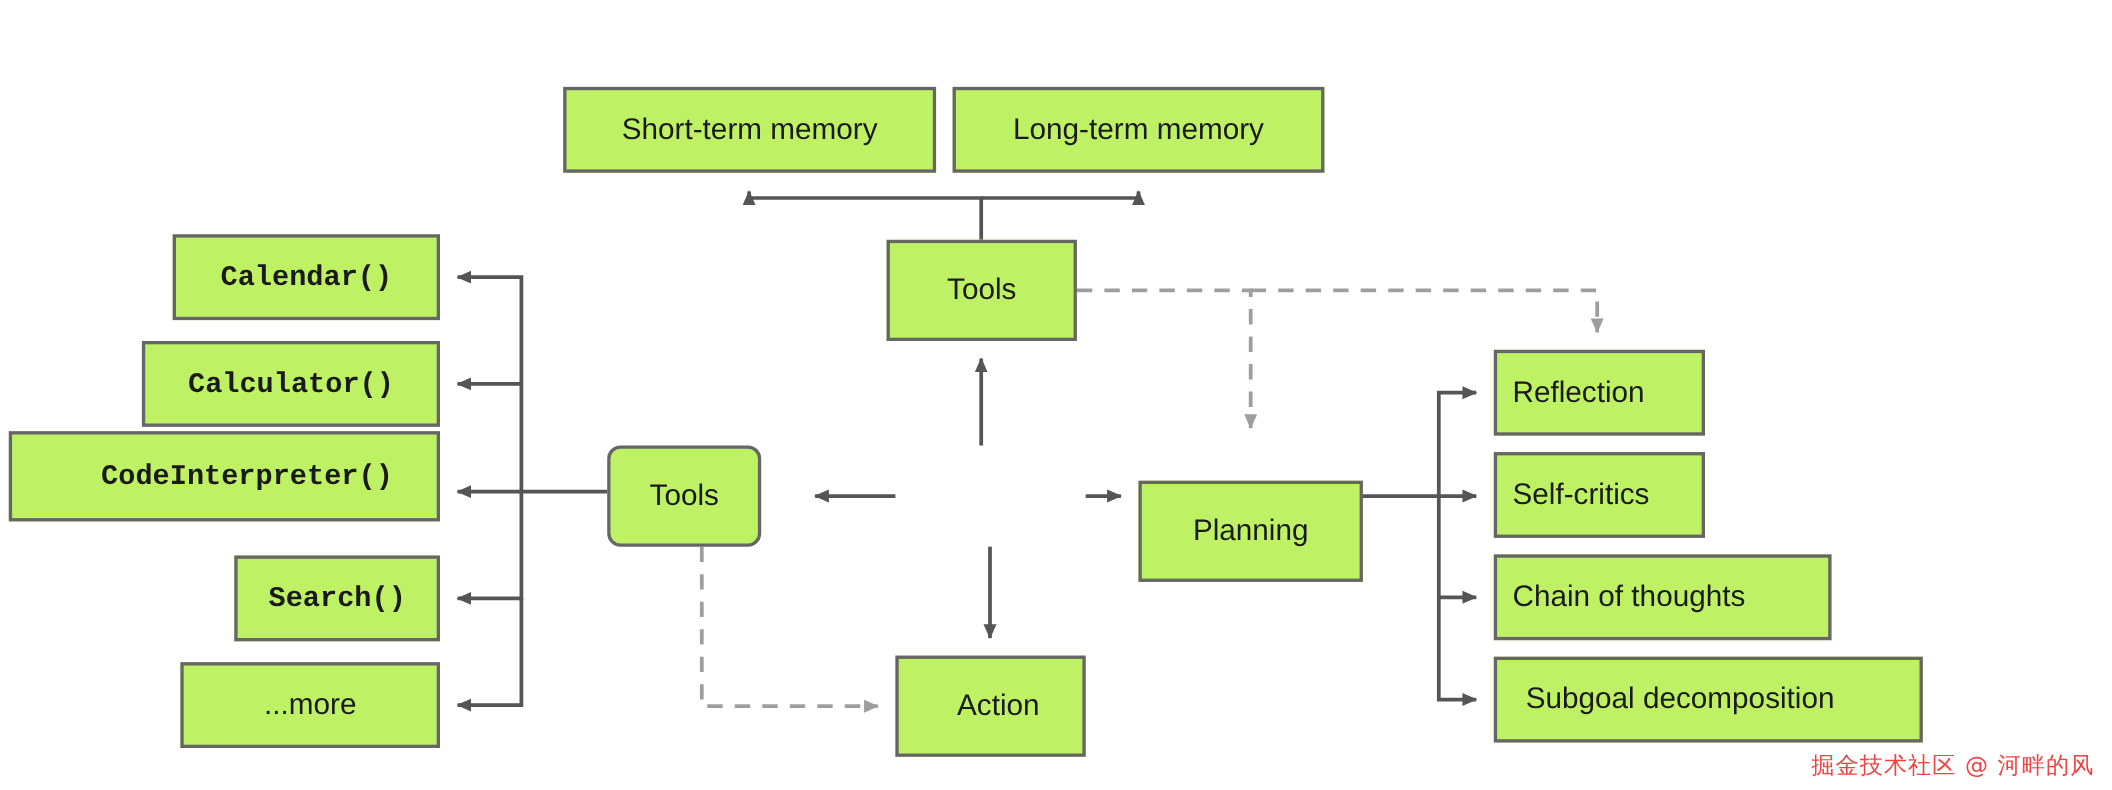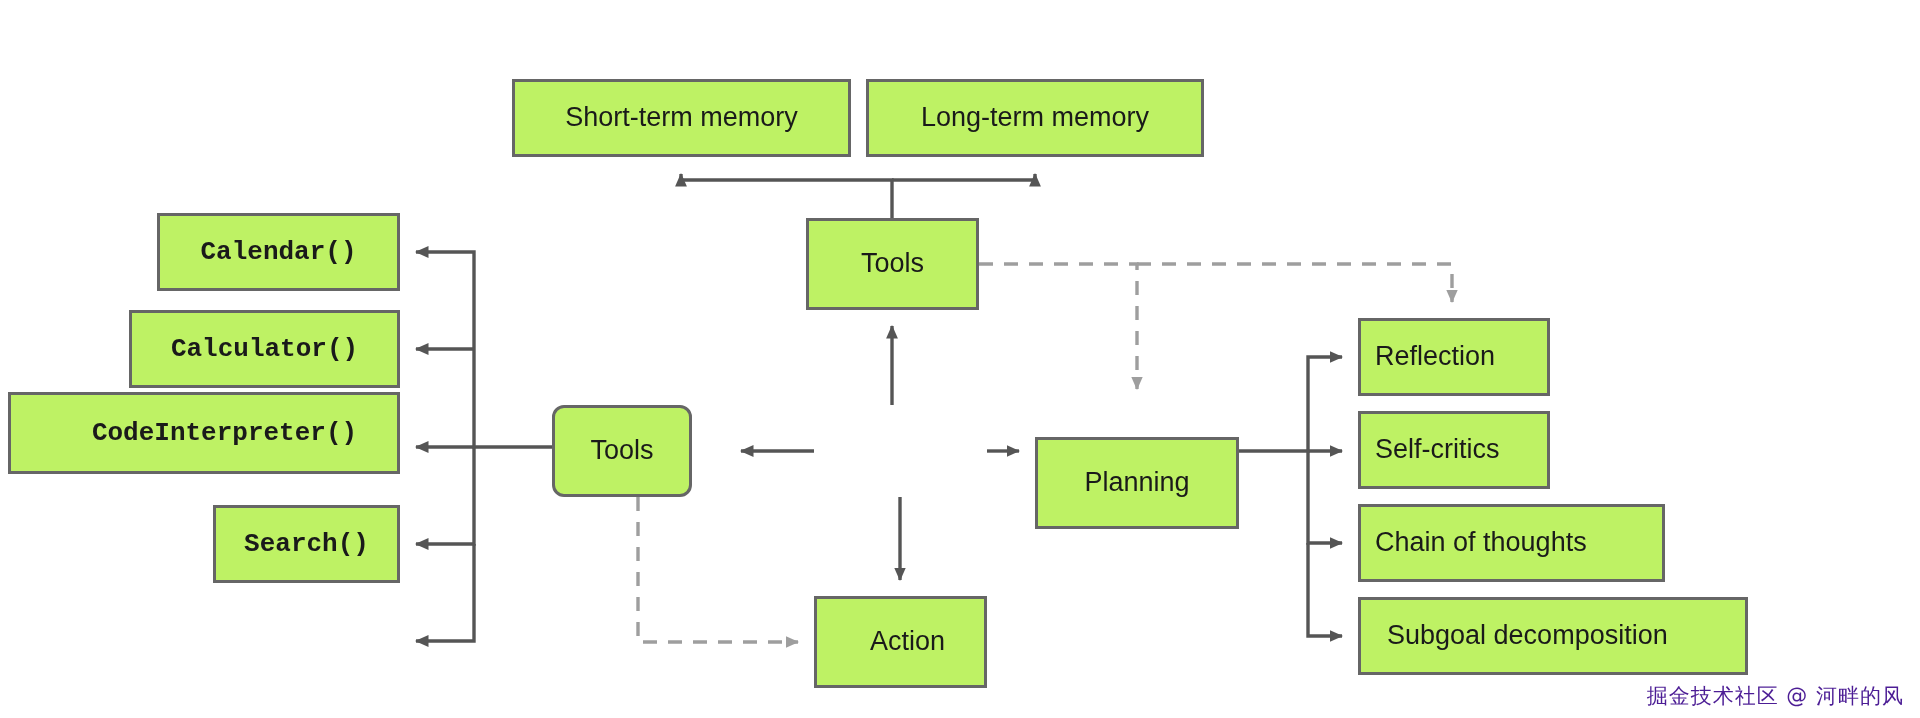--- a/index.html
+++ b/index.html
@@ -52,21 +52,21 @@
   }
   .node.plain {
     font-weight: normal;
   }
   .watermark {
     position: absolute;
     right: 16px;
     bottom: 8px;
     font-family: "DejaVu Sans", sans-serif;
     font-size: 21px;
-    color: #4c1d95;
+    color: #ef4444;
     letter-spacing: 1px;
     white-space: nowrap;
   }
 </style>
 </head>
 <body>
 
 <div id="canvas">
 
   <svg id="edges" viewBox="0 0 1920 718" width="1920" height="718" xmlns="http://www.w3.org/2000/svg">
@@ -138,20 +138,23 @@
   </div>
 
   <div class="node mono" style="left:8px;top:392px;width:392px;height:82px;padding-left:41px;">
     <span>CodeInterpreter()</span>
   </div>
 
   <div class="node mono" style="left:213px;top:505px;width:187px;height:78px;">
     <span>Search()</span>
   </div>
 
+  <div class="node plain" style="left:164px;top:602px;width:236px;height:78px;">
+    <span>...more</span>
+  </div>
 
   <div class="node plain" style="left:552px;top:405px;width:140px;height:92px;border-radius:12px;">
     <span>Tools</span>
   </div>
 
 
   <div class="node plain" style="left:1035px;top:405px;width:204px;height:92px;margin-top:32px;">
     <span>Planning</span>
   </div>
 

